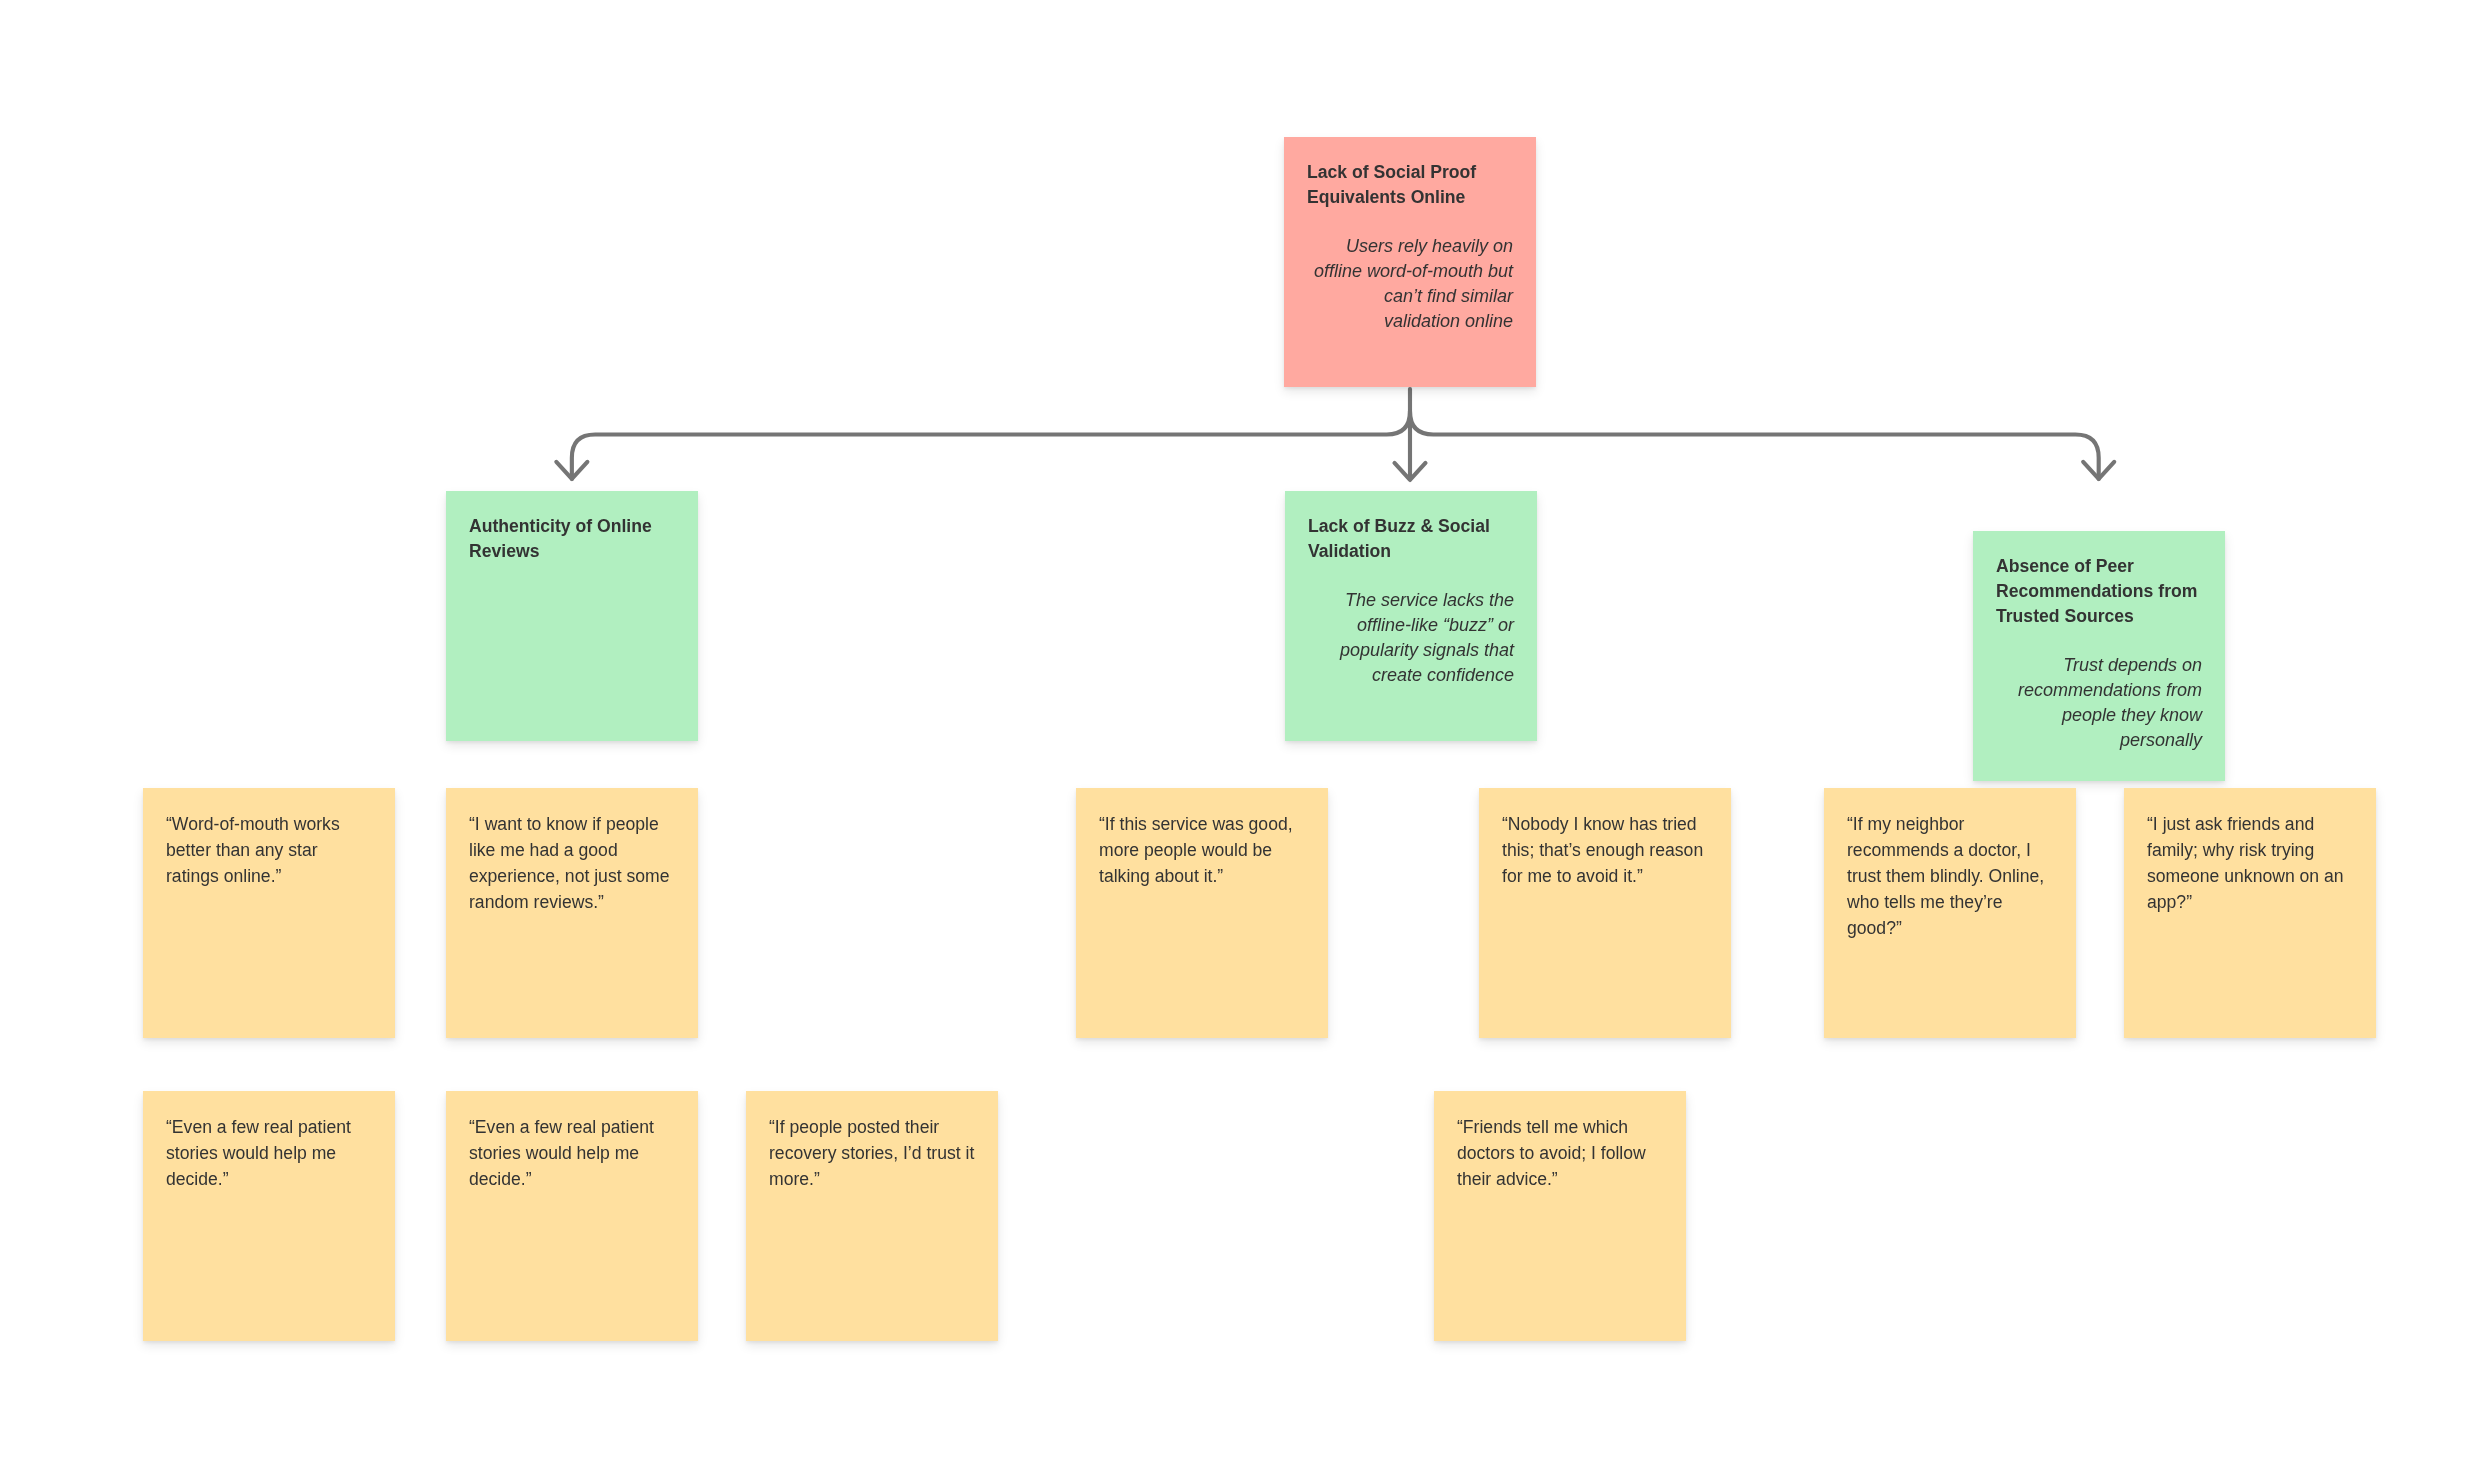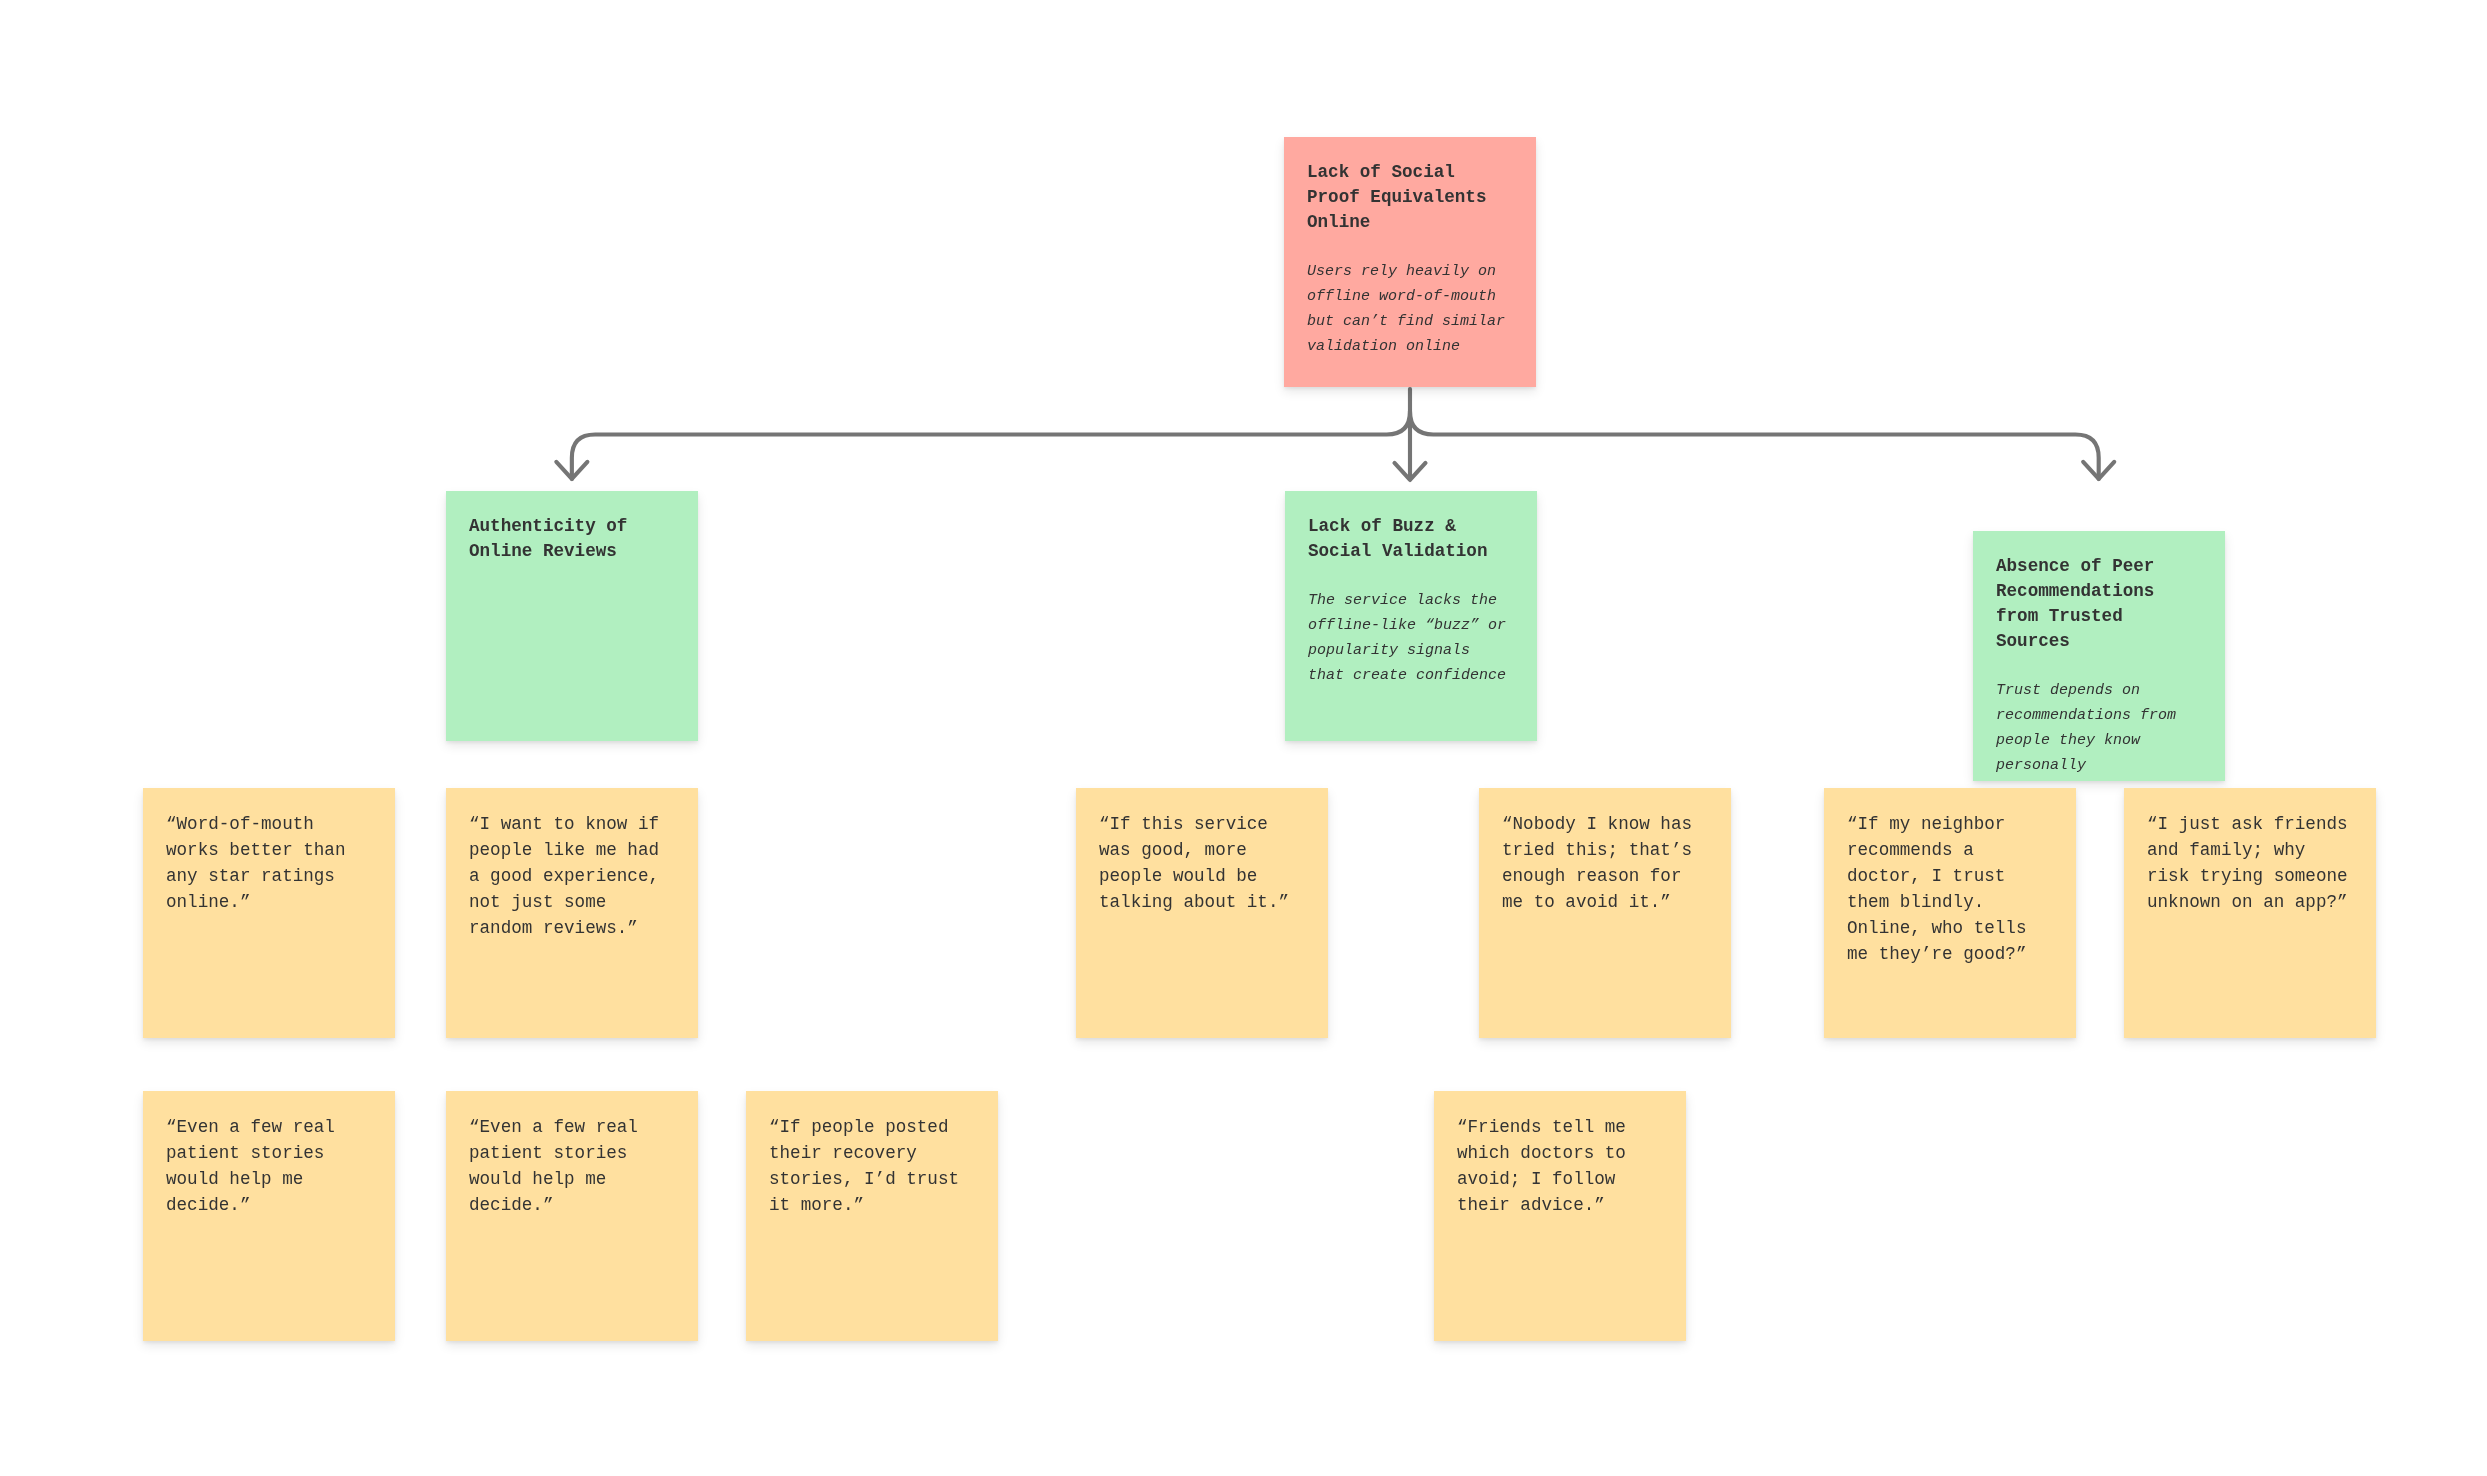--- a/index.html
+++ b/index.html
@@ -5,21 +5,21 @@
   html, body {
     margin: 0;
     padding: 0;
     background: #ffffff;
   }
   #board {
     position: relative;
     width: 2487px;
     height: 1477px;
     background: var(--canvas, #ffffff);
-    font-family: Liberation Mono, monospace;
+    font-family: Liberation Sans, sans-serif;
     overflow: hidden;
   }
   .note {
     position: absolute;
     width: 252px;
     height: 250px;
     box-sizing: border-box;
     padding: 23px 23px;
     color: var(--text, #333333);
     box-shadow: 0 5.2px 10.3px rgba(0,0,0,0.10), 0 1.6px 3.1px rgba(0,0,0,0.06);
@@ -27,23 +27,24 @@
   .note.root  { background: var(--root-note,  #ffa9a0); }
   .note.theme { background: var(--theme-note, #b1efc0); }
   .note.quote { background: var(--quote-note, #ffe09f); }
   .note-title {
     font-weight: 700;
     font-size: 17.6px;
     line-height: 25px;
   }
   .note-body {
     font-style: italic;
-    font-size: 15px;
+    font-size: 18px;
     line-height: 25px;
     margin-top: 24px;
+    text-align: right;
   }
   .note-text {
     font-size: 17.6px;
     line-height: 26px;
   }
   #connector-layer {
     position: absolute;
     left: 0; top: 0;
     width: 2487px;
     height: 1477px;

